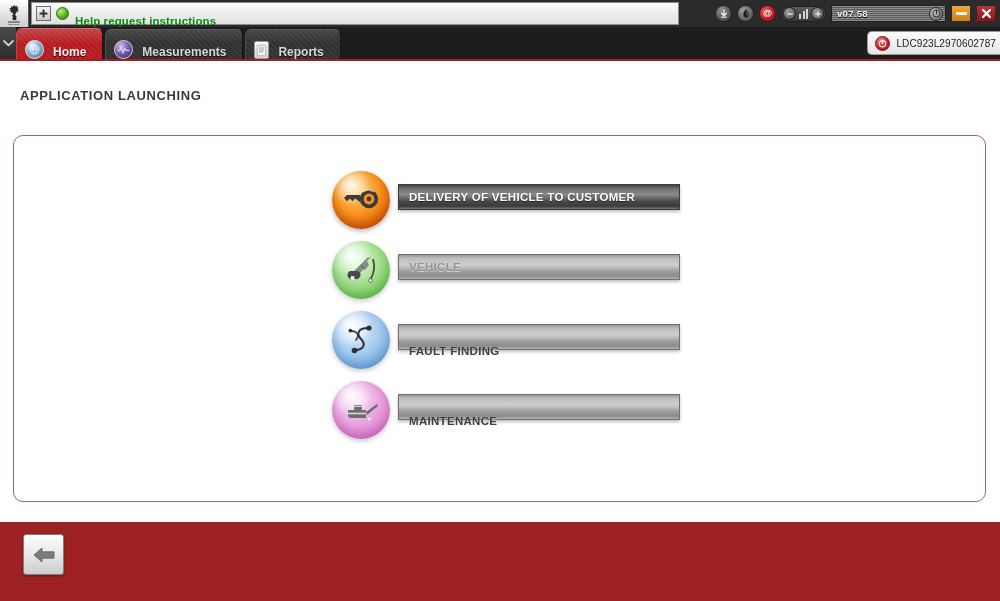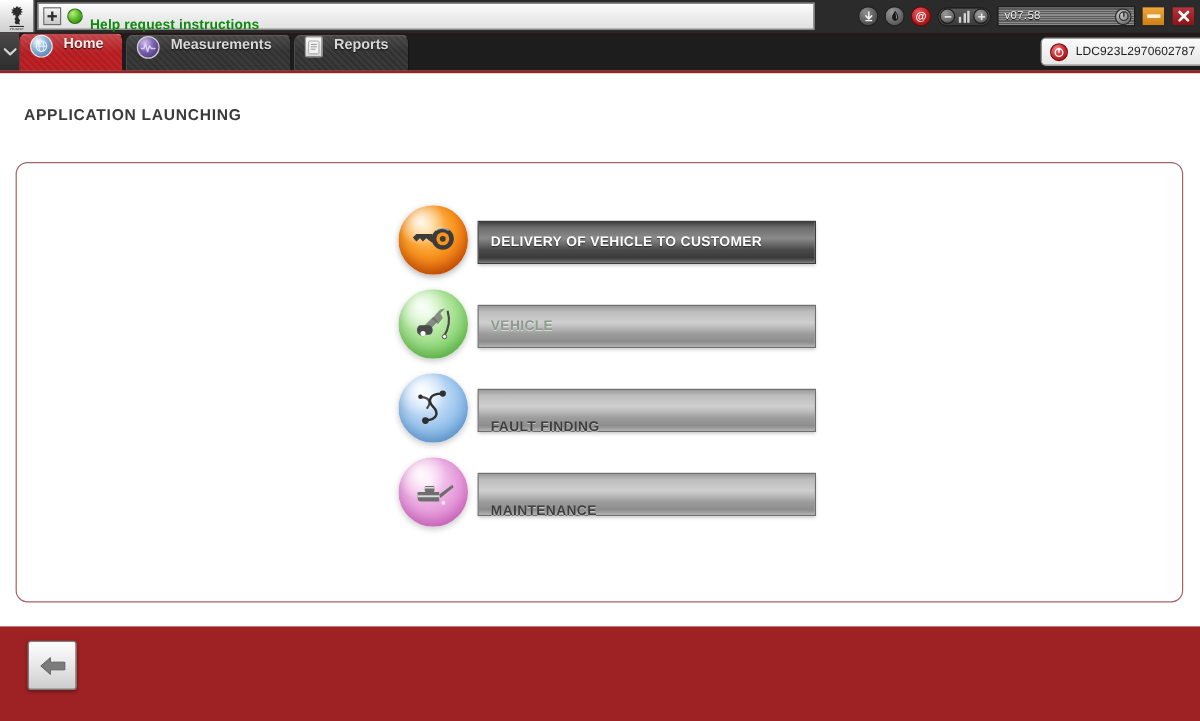--- a/index.html
+++ b/index.html
@@ -111,21 +111,21 @@
   #version-strip {
     width: 115px; height: 17px;
     background:
       repeating-linear-gradient(180deg, #8c8c8c 0px, #8c8c8c 1px, #5b5b5b 1px, #5b5b5b 2px);
     border: 1px solid #1e1e1e;
     box-sizing: border-box;
     display: flex; align-items: center; justify-content: space-between;
     padding: 0 2px;
   }
   #version-text {
-    font-size: 9.5px; font-weight: normal; color: #f2f2f2;
+    font-size: 9.5px; font-weight: bold; color: #f2f2f2;
     letter-spacing: .3px;
     text-shadow: 0 1px 0 #000;
     padding-left: 3px;
     text-align: center;
   }
   #version-knob {
     width: 14px; height: 14px; border-radius: 50%;
     background: radial-gradient(circle at 35% 30%, #cfcfcf 0%, #8b8b8b 55%, #565656 100%);
     border: 1px solid #2a2a2a;
     box-sizing: border-box;
@@ -151,21 +151,21 @@
   }
   #tab-dropdown {
     width: 16px; height: 32px;
     background: linear-gradient(180deg,#4a4a4a,#2c2c2c);
     display:flex; align-items:center; justify-content:center;
   }
   .tab {
     position: relative;
     height: 30px;
     margin-right: 2px;
-    display: flex; align-items: flex-start;
+    display: flex; align-items: flex-end;
     padding: 0 16px 0 8px;
     border-radius: 6px 6px 0 0;
     box-sizing: border-box;
     background:
       linear-gradient(180deg, rgba(255,255,255,.10) 0%, rgba(255,255,255,0) 45%),
       repeating-linear-gradient(45deg, #3a3a3a 0px, #3a3a3a 2px, #313131 2px, #313131 4px);
     border-top: 1px solid #5a5a5a;
     border-left: 1px solid #4a4a4a;
     border-right: 1px solid #151515;
   }
@@ -300,21 +300,21 @@
   .sp-pink {
     background:
       radial-gradient(circle at 32% 24%, rgba(255,255,255,.92) 0%, rgba(255,255,255,0) 36%),
       radial-gradient(circle at 42% 34%, #fbe3f7 0%, #eaa8e0 42%, #dd7fd0 74%, #c457b6 100%);
     box-shadow: 0 2px 5px rgba(0,0,0,.22), inset 0 -5px 9px rgba(110,20,95,.22);
   }
   .launch-sphere svg { display:block; position:relative; z-index:2; }
 
   .launch-bar {
     position: absolute; left: 66px; top: 4px;
-    width: 282px; height: 36px;
+    width: 282px; height: 26px;
     border: 1px solid #6f6f6f;
     box-sizing: border-box;
     background: linear-gradient(180deg,
        #9a9a9a 0%, #bdbdbd 14%, #cfcfcf 40%,
        #bdbdbd 52%, #9d9d9d 68%, #8c8c8c 88%, #b3b3b3 100%);
     box-shadow: 0 2px 3px rgba(0,0,0,.25);
     display: flex; align-items: center;
     padding-left: 10px;
   }
   .launch-bar.dark {

